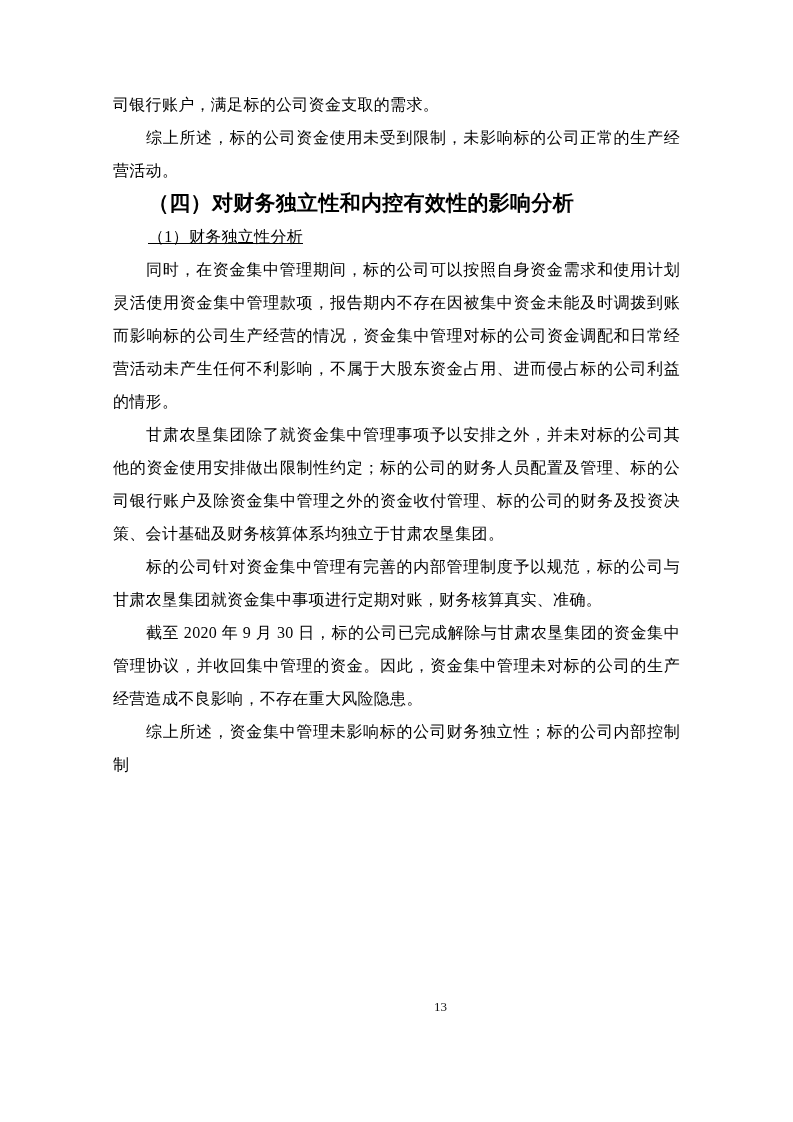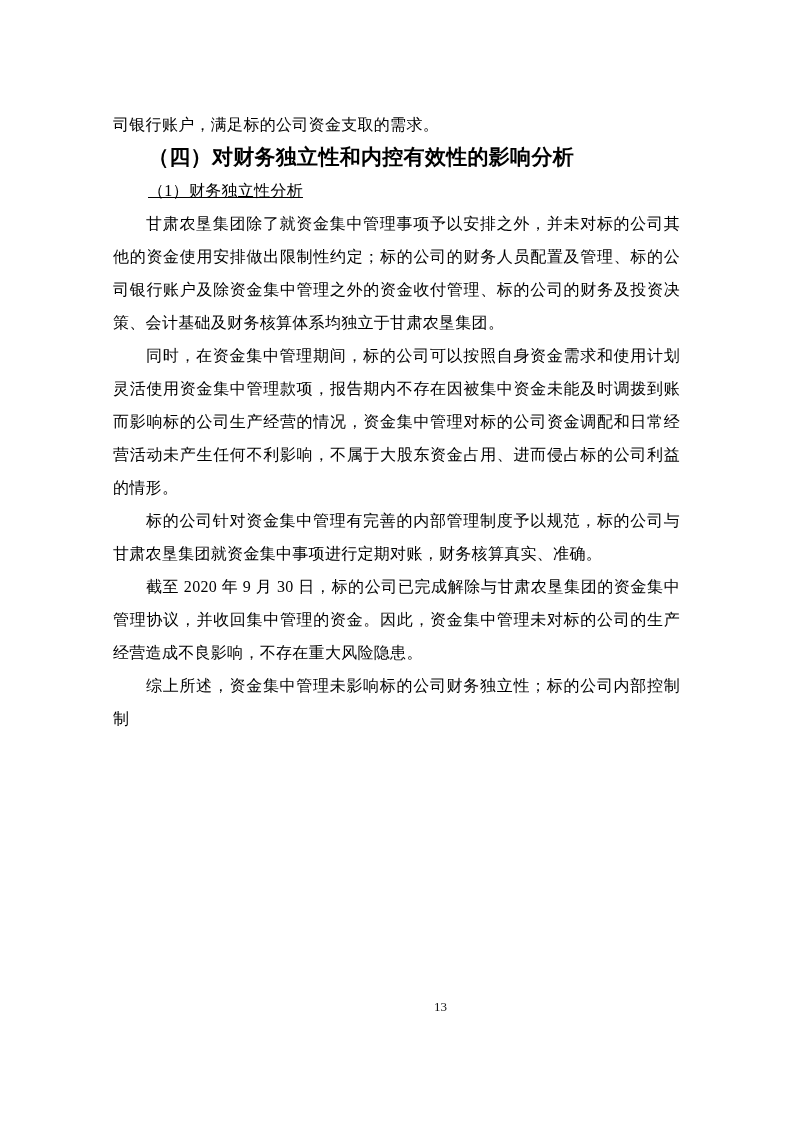--- a/index.html
+++ b/index.html
@@ -15,21 +15,20 @@
     background: #ffffff;
     overflow: hidden;
     font-family: "Liberation Serif", "DejaVu Serif", serif;
     color: #000000;
   }
   .content {
     position: absolute;
     left: 113px;
     top: 88px;
     width: 567px;
-    margin-top: 20px;
   }
   .content > * + * {
     margin-top: 6px;
   }
   .para {
     margin: 0;
     font-size: 16px;
     line-height: 33px;
     text-align: justify;
     text-justify: inter-character;
@@ -69,28 +68,29 @@
     padding-left: 44px;
   }
 </style>
 </head>
 <body>
 
 <div class="page">
   <div class="content">
     <p class="para continuation">司银行账户，满足标的公司资金支取的需求。</p>
 
+    <p class="para">综上所述，标的公司资金使用未受到限制，未影响标的公司正常的生产经营活动。</p>
 
     <h2 class="heading">（四）对财务独立性和内控有效性的影响分析</h2>
 
     <p class="subheading">（1）财务独立性分析</p>
 
+    <p class="para">同时，在资金集中管理期间，标的公司可以按照自身资金需求和使用计划灵活使用资金集中管理款项，报告期内不存在因被集中资金未能及时调拨到账而影响标的公司生产经营的情况，资金集中管理对标的公司资金调配和日常经营活动未产生任何不利影响，不属于大股东资金占用、进而侵占标的公司利益的情形。</p>
+
     <p class="para">甘肃农垦集团除了就资金集中管理事项予以安排之外，并未对标的公司其他的资金使用安排做出限制性约定；标的公司的财务人员配置及管理、标的公司银行账户及除资金集中管理之外的资金收付管理、标的公司的财务及投资决策、会计基础及财务核算体系均独立于甘肃农垦集团。</p>
-
-    <p class="para">同时，在资金集中管理期间，标的公司可以按照自身资金需求和使用计划灵活使用资金集中管理款项，报告期内不存在因被集中资金未能及时调拨到账而影响标的公司生产经营的情况，资金集中管理对标的公司资金调配和日常经营活动未产生任何不利影响，不属于大股东资金占用、进而侵占标的公司利益的情形。</p>
 
 
 
     <p class="para">标的公司针对资金集中管理有完善的内部管理制度予以规范，标的公司与甘肃农垦集团就资金集中事项进行定期对账，财务核算真实、准确。</p>
 
     <p class="para">截至 2020 年 9 月 30 日，标的公司已完成解除与甘肃农垦集团的资金集中管理协议，并收回集中管理的资金。因此，资金集中管理未对标的公司的生产经营造成不良影响，不存在重大风险隐患。</p>
 
     <p class="para">综上所述，资金集中管理未影响标的公司财务独立性；标的公司内部控制制</p>
   </div>
 

